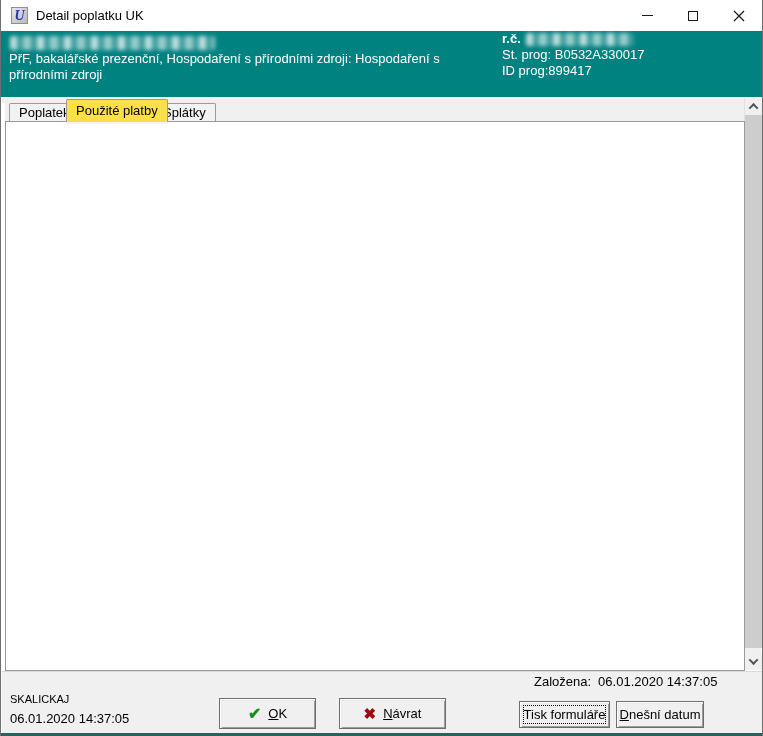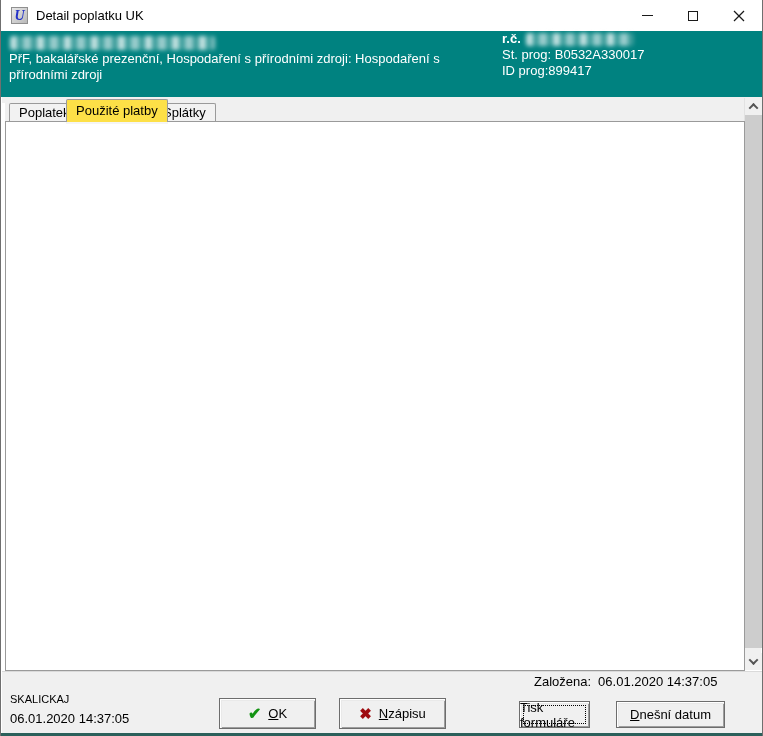--- a/index.html
+++ b/index.html
@@ -82,22 +82,22 @@
   .user-line { position:absolute; left:8px; top:21px; font-size:11px; }
   .time-line { position:absolute; left:8px; top:39px; font-size:13px; }
   .btn {
     position:absolute; background:#f0f0f0; border:1px solid #6d6d6d;
     box-shadow:inset 1px 1px 0 #ffffff, inset 2px 2px 0 #e9e9e9, inset -1px -1px 0 #9d9d9d;
     display:flex; align-items:center; justify-content:center; font-size:13px; color:#000; cursor:default;
   }
   .btn .u { text-decoration:underline; }
   .btn-ok { left:217px; top:26px; width:97px; height:31px; }
   .btn-navrat { left:337px; top:26px; width:107px; height:31px; }
-  .btn-tisk { left:517px; top:29px; width:71px; height:27px; }
-  .btn-dnesni { left:614px; top:29px; width:109px; height:27px; }
+  .btn-tisk { left:517px; top:29px; width:91px; height:27px; }
+  .btn-dnesni { left:614px; top:29px; width:88px; height:27px; }
   .focus-dots { position:absolute; left:3px; top:3px; right:3px; bottom:3px; border:1px dotted #000; }
   .icon-check { color:#149414; font-weight:bold; font-size:16px; margin-right:7px; }
   .icon-x { color:#9e0b0f; font-weight:bold; font-size:15px; margin-right:7px; }
   .win-bottom { position:absolute; left:0; bottom:0; width:100%; height:3px; background:#2b605b; }
 </style>
 </head>
 <body>
 
 <div id="win">
 
@@ -214,21 +214,21 @@
     </div>
     <div class="user-line">SKALICKAJ</div>
     <div class="time-line">06.01.2020 14:37:05</div>
 
     <div class="btn btn-ok">
       <span class="icon-check">✔</span>
       <span><span class="u">O</span><span>K</span></span>
     </div>
     <div class="btn btn-navrat">
       <span class="icon-x">✖</span>
-      <span><span class="u">N</span><span>zápisu</span></span>
+      <span><span class="u">N</span><span>ávrat</span></span>
     </div>
     <div class="btn btn-tisk">
       <div class="focus-dots"></div>
       <span>Tisk formuláře</span>
     </div>
     <div class="btn btn-dnesni">
       <span><span class="u">D</span><span>nešní datum</span></span>
     </div>
   </div>
 

